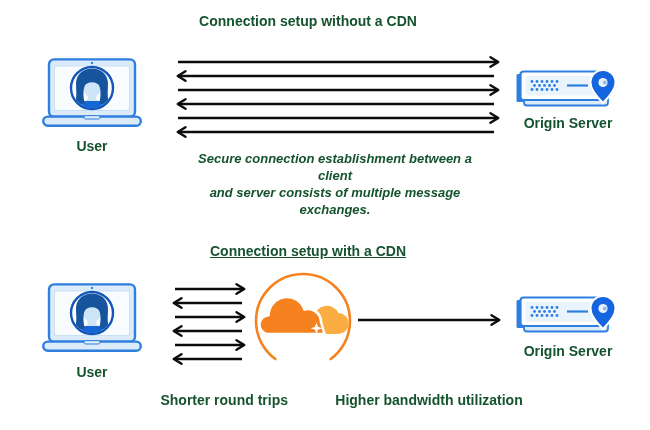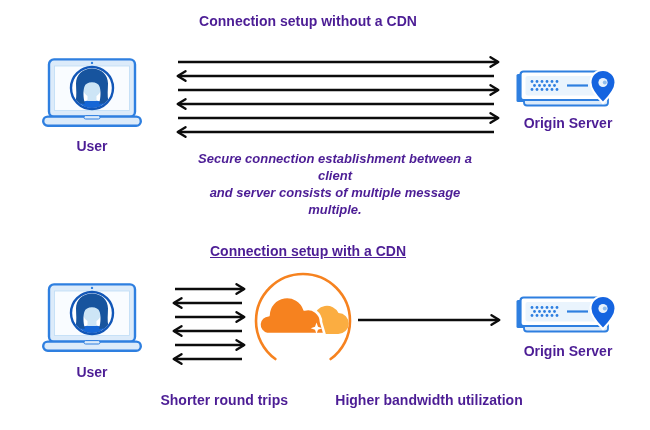--- a/index.html
+++ b/index.html
@@ -1,18 +1,18 @@
 <!DOCTYPE html>
 <html><head>
 <meta charset="utf-8">
 <style>
   html,body{margin:0;padding:0;background:#fff;}
   .canvas{
     position:relative;width:650px;height:430px;background:#ffffff;overflow:hidden;
-    font-family:"Liberation Sans",sans-serif;color:#4c1d95;
+    font-family:"Liberation Sans",sans-serif;color:#14532d;
   }
   .abs{position:absolute;}
   .ttl{font-weight:bold;font-size:14px;text-align:center;white-space:nowrap;}
   .lbl{font-weight:bold;font-size:14px;text-align:center;white-space:nowrap;}
   .cap{font-weight:bold;font-size:13px;text-align:center;line-height:1.3;font-style:italic;}
   svg{display:block;}
 </style>
 </head>
 <body>
 
@@ -92,21 +92,21 @@
   </svg>
 
   <svg class="abs" style="left:515px;top:68px;" width="102" height="48" viewBox="0 0 102 48">
     <use href="#server-def"></use>
   </svg>
   <div class="abs lbl" style="left:517px;top:115px;width:102px;">Origin Server</div>
 
   <div class="abs cap" style="left:185px;top:151px;width:300px;">
     <div>Secure connection establishment between a client</div>
     <div>and server consists of multiple message</div>
-    <div>multiple.</div>
+    <div>exchanges.</div>
   </div>
 
   <div class="abs ttl" style="left:153px;top:243px;width:310px;text-decoration:underline;">Connection setup with a CDN</div>
 
   <svg class="abs" style="left:42px;top:283px;" width="100" height="70" viewBox="0 0 100 70">
     <use href="#laptop-def"></use>
   </svg>
   <div class="abs lbl" style="left:42px;top:364px;width:100px;font-size:14px;">User</div>
 
   <svg class="abs" style="left:172px;top:282px;" width="80" height="84" viewBox="0 0 80 84">

